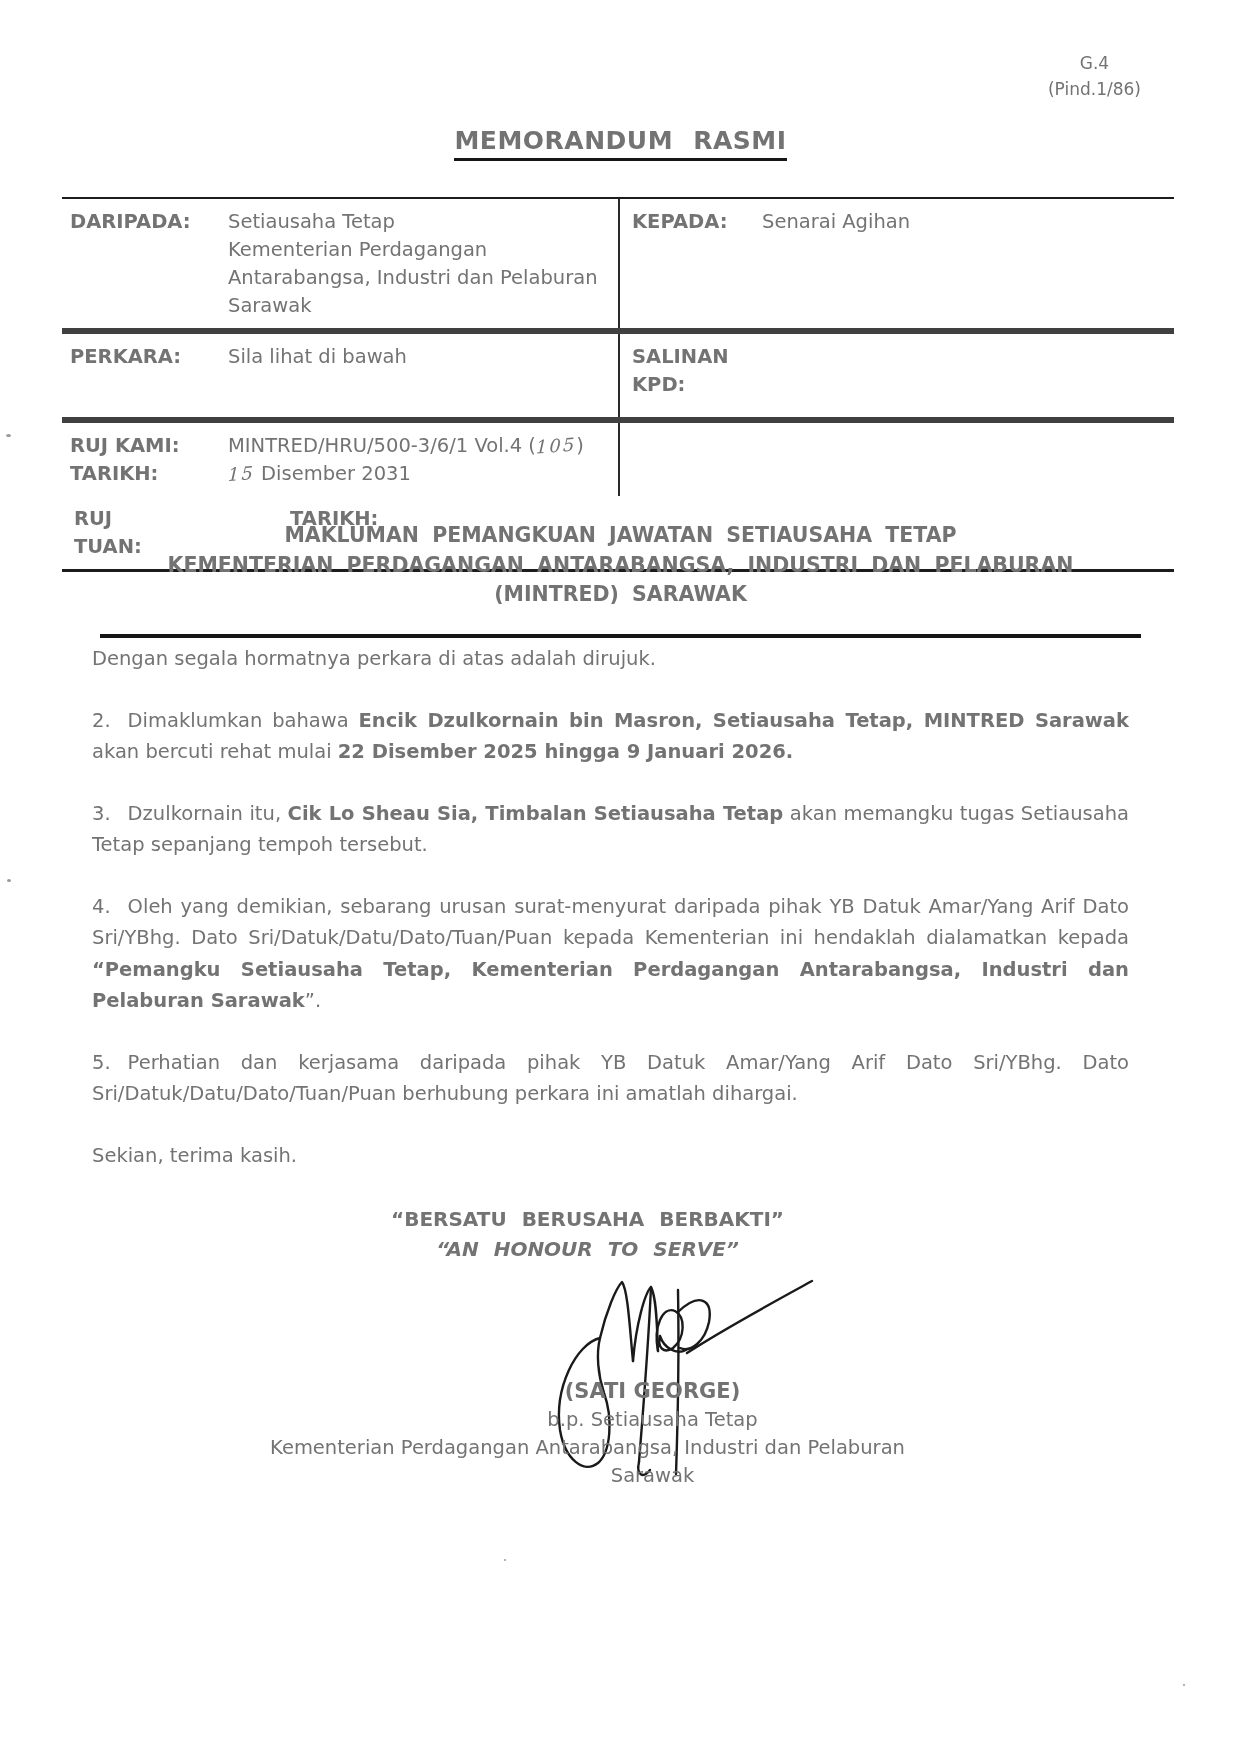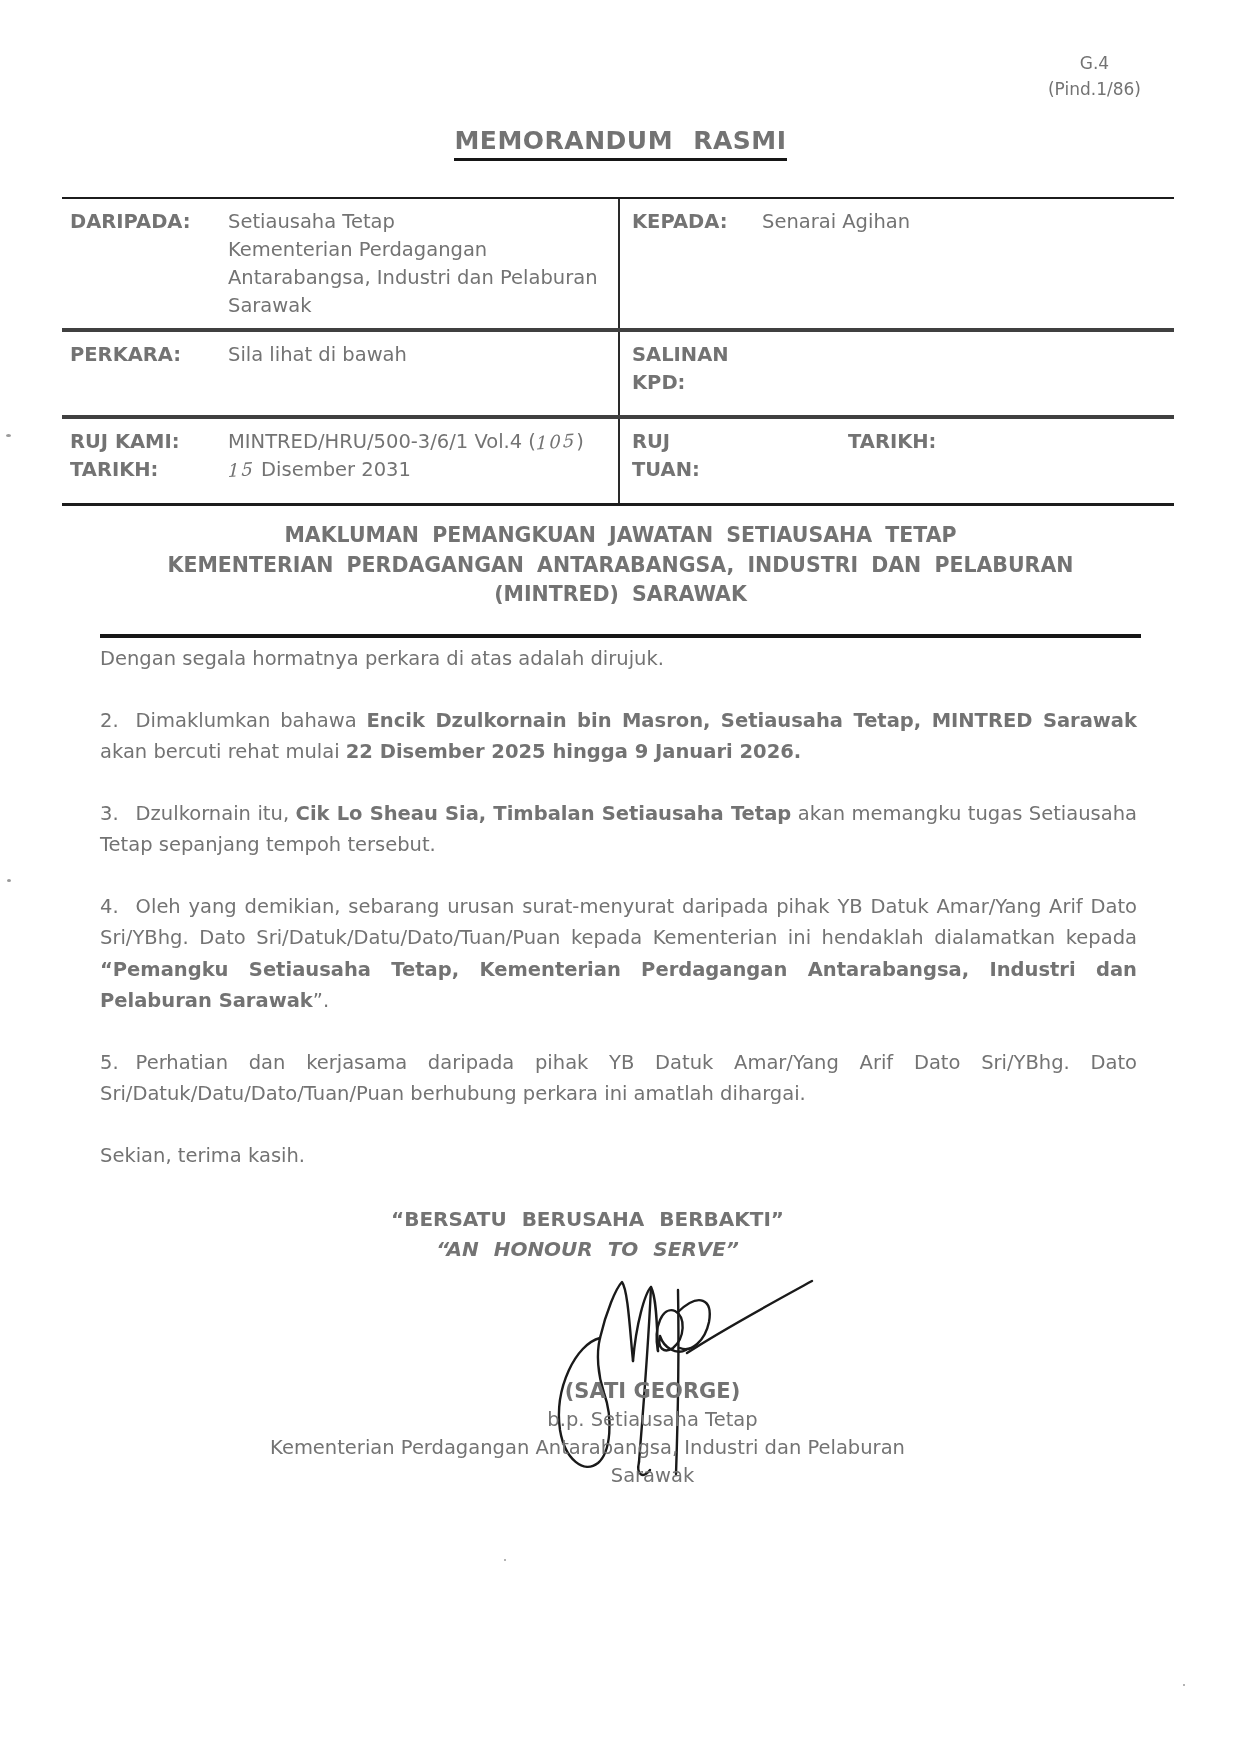--- a/index.html
+++ b/index.html
@@ -23,28 +23,28 @@
     display:inline-block;font-size:25px;font-weight:bold;
     letter-spacing:.5px;word-spacing:11px;
     border-bottom:3px solid #161616;padding-bottom:3px;
   }
   
   .memo-table{
     position:absolute;top:197px;left:62px;width:1112px;
     border-top:2px solid #1c1c1c;border-bottom:3px solid #1c1c1c;
     font-size:19.5px;
   }
-  .t-row{display:flex;border-bottom:4px solid #404040;}
+  .t-row{display:flex;border-bottom:6px solid #404040;}
   .t-row:last-child{border-bottom:none;}
   .t-cell{padding:9px 8px 8px 8px;box-sizing:border-box;line-height:28px;}
   .t-cell.cl{width:558px;border-right:2px solid #2a2a2a;}
   .t-cell.cr{width:554px;padding-left:12px;position:relative;}
   .row-1{min-height:123px;}
   .row-2{min-height:83px;}
-  .row-3{min-height:84px;}
+  .row-3{min-height:84px;flex-direction:column;}
   .lblcol{display:inline-block;width:158px;vertical-align:top;font-weight:bold;}
   .lblcol-r{display:inline-block;width:130px;vertical-align:top;font-weight:bold;}
   .valcol{display:inline-block;vertical-align:top;}
   .flexpair{display:flex;}
   .bold{font-weight:bold;}
   .hand{
     display:inline-block;
     font-family:"DejaVu Serif","Liberation Serif",serif;
     font-style:italic;font-size:18px;letter-spacing:2px;
     transform:rotate(-4deg) skewX(-6deg);
@@ -52,21 +52,21 @@
   .tarikh-tuan{position:absolute;left:228px;top:9px;font-weight:bold;}
   
   .subject{
     position:absolute;top:521px;left:100px;width:1041px;
     text-align:center;font-weight:bold;font-size:20.5px;line-height:29.5px;
     word-spacing:6px;
     border-bottom:4px solid #161616;padding-bottom:24px;
   }
   
   .body-text{
-    position:absolute;top:643px;left:100px;width:1037px;
+    position:absolute;top:643px;left:92px;width:1037px;
     font-size:19.5px;line-height:31.5px;text-align:justify;
   }
   .body-text p{margin:0 0 30px 0;}
   .pnum{display:inline-block;margin-right:17px;}
   .closing{text-align:left;}
   
   .motto{
     position:absolute;top:1204px;left:85px;width:1005px;
     text-align:center;font-weight:bold;font-size:20px;line-height:30px;
     word-spacing:8px;

